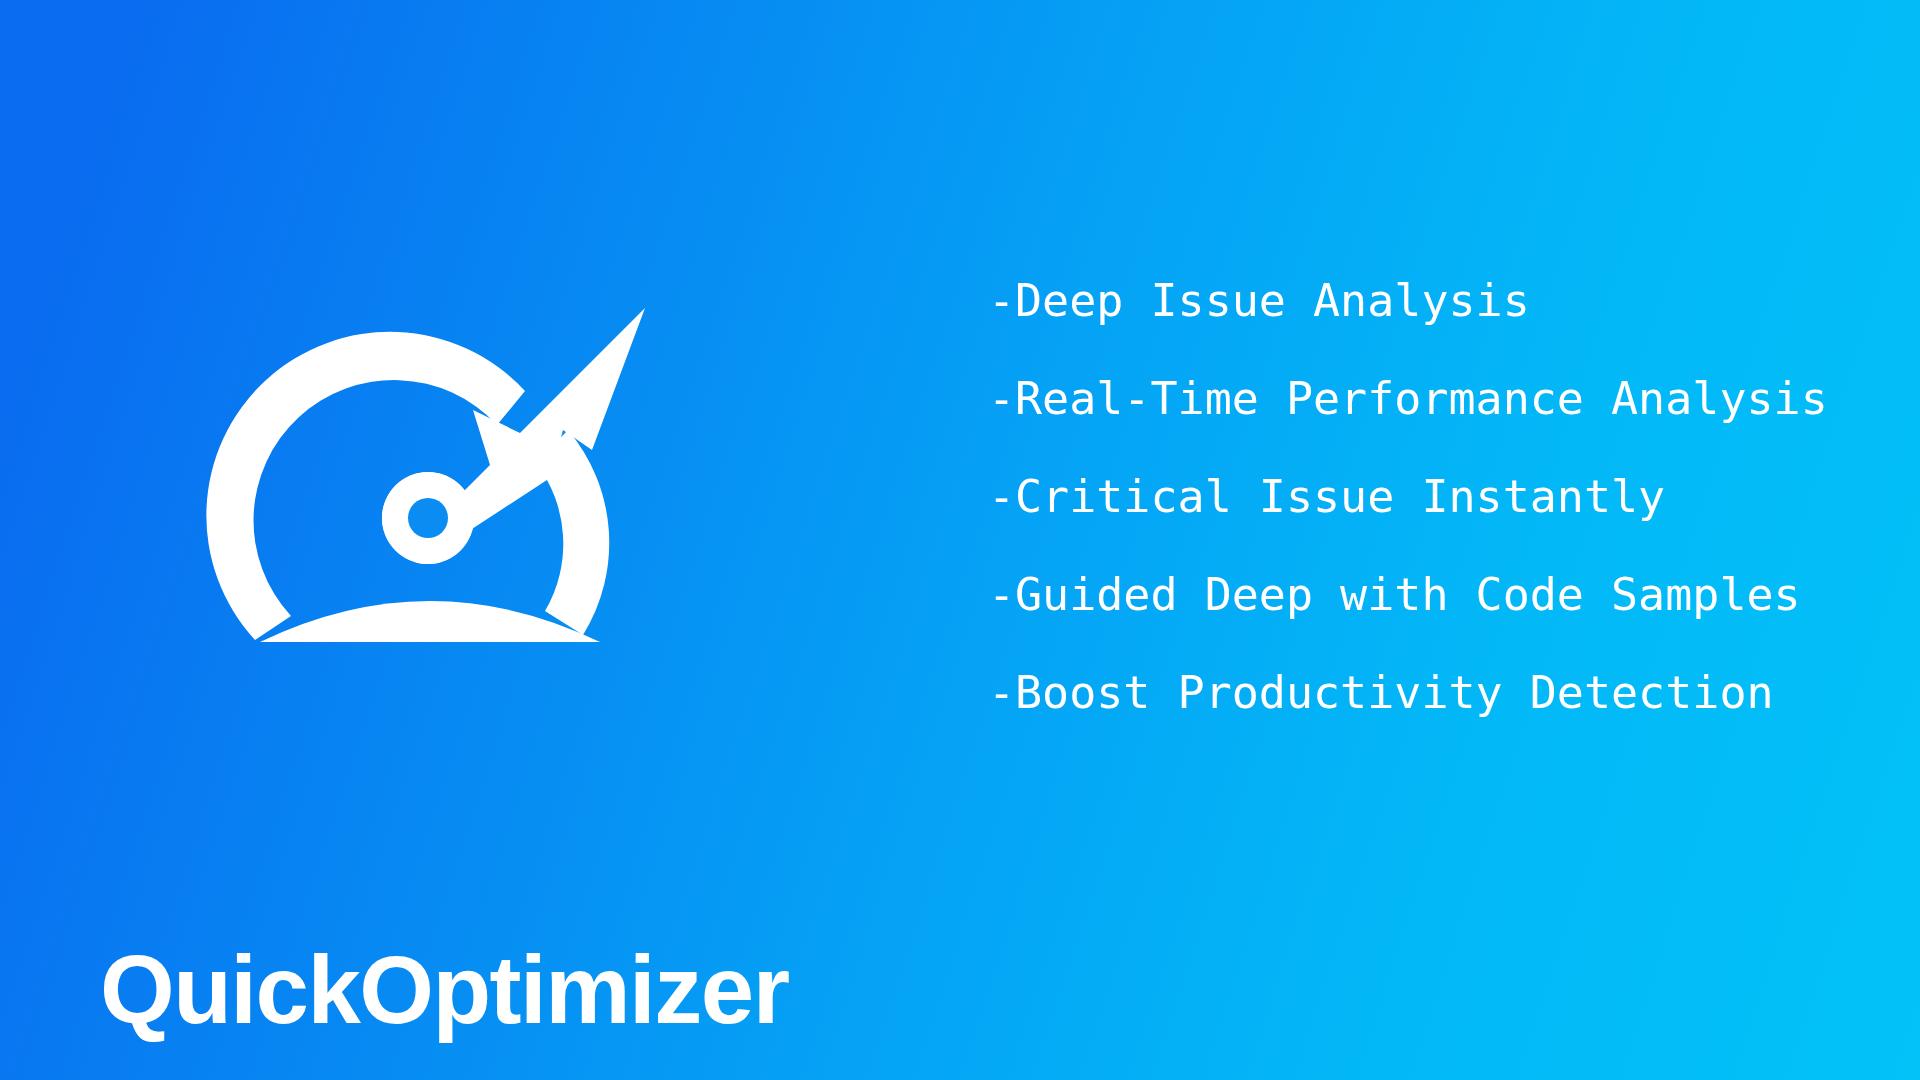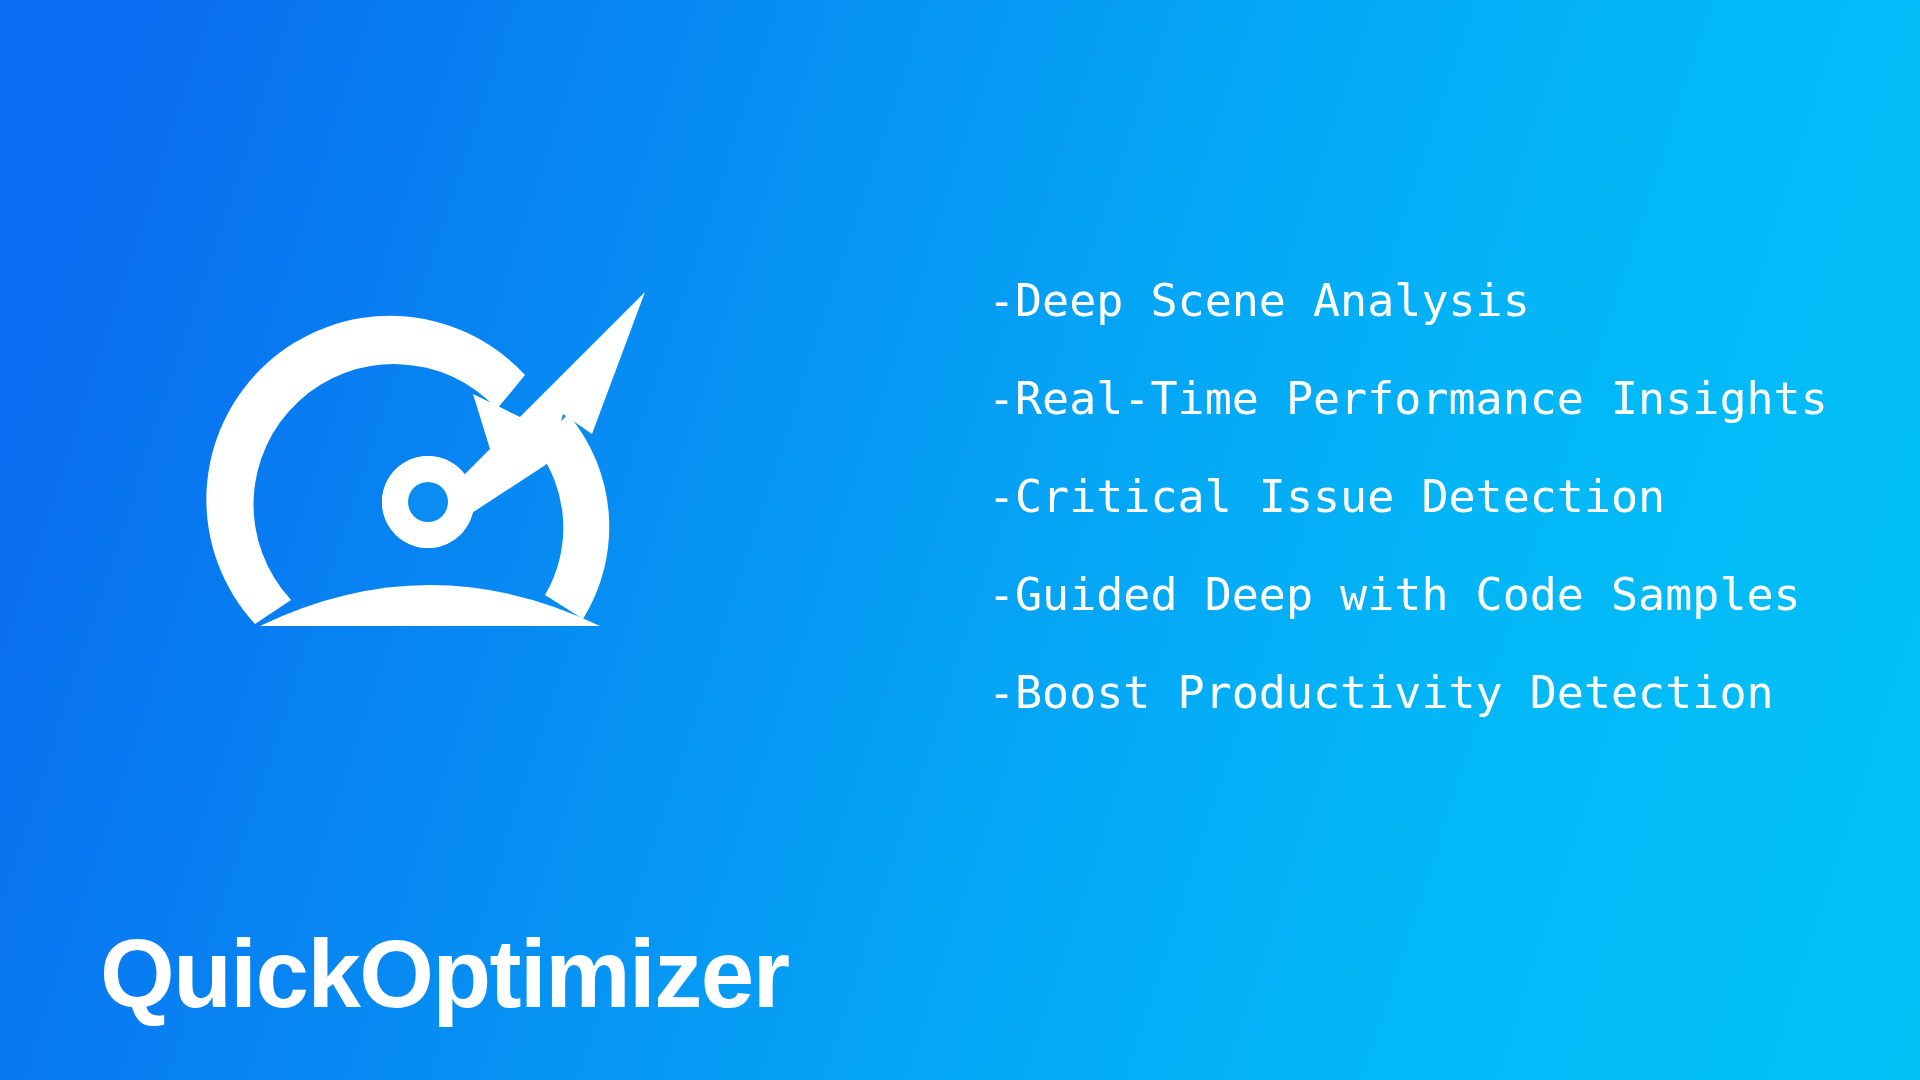--- a/index.html
+++ b/index.html
@@ -25,21 +25,21 @@
         #05a2f5 52%,
         #03b7f7 74%,
         #02c2f8 100%);
     overflow: hidden;
   }
 
   
   #brand-block {
     position: absolute;
     left: 0px;
-    top: 264px;
+    top: 280px;
     width: 860px;
     height: 500px;
   }
 
   #logo-mark {
     position: absolute;
     left: 190px;
     top: 10px;
     width: 480px;
     height: 370px;
@@ -148,31 +148,31 @@
       </svg>
     </div>
 
     <div id="brand-wordmark">QuickOptimizer</div>
   </div>
 
   <div id="feature-list">
 
     <div class="feature-item">
       <span class="feature-bullet">-</span>
-      <span class="feature-label">Deep Scene Analysis</span>
+      <span class="feature-label">Deep Issue Analysis</span>
     </div>
 
     <div class="feature-item">
       <span class="feature-bullet">-</span>
-      <span class="feature-label">Real-Time Performance Insights</span>
+      <span class="feature-label">Real-Time Performance Analysis</span>
     </div>
 
     <div class="feature-item">
       <span class="feature-bullet">-</span>
-      <span class="feature-label">Critical Issue Detection</span>
+      <span class="feature-label">Critical Issue Instantly</span>
     </div>
 
     <div class="feature-item">
       <span class="feature-bullet">-</span>
       <span class="feature-label">Guided Deep with Code Samples</span>
     </div>
 
     <div class="feature-item">
       <span class="feature-bullet">-</span>
       <span class="feature-label">Boost Productivity Detection</span>

